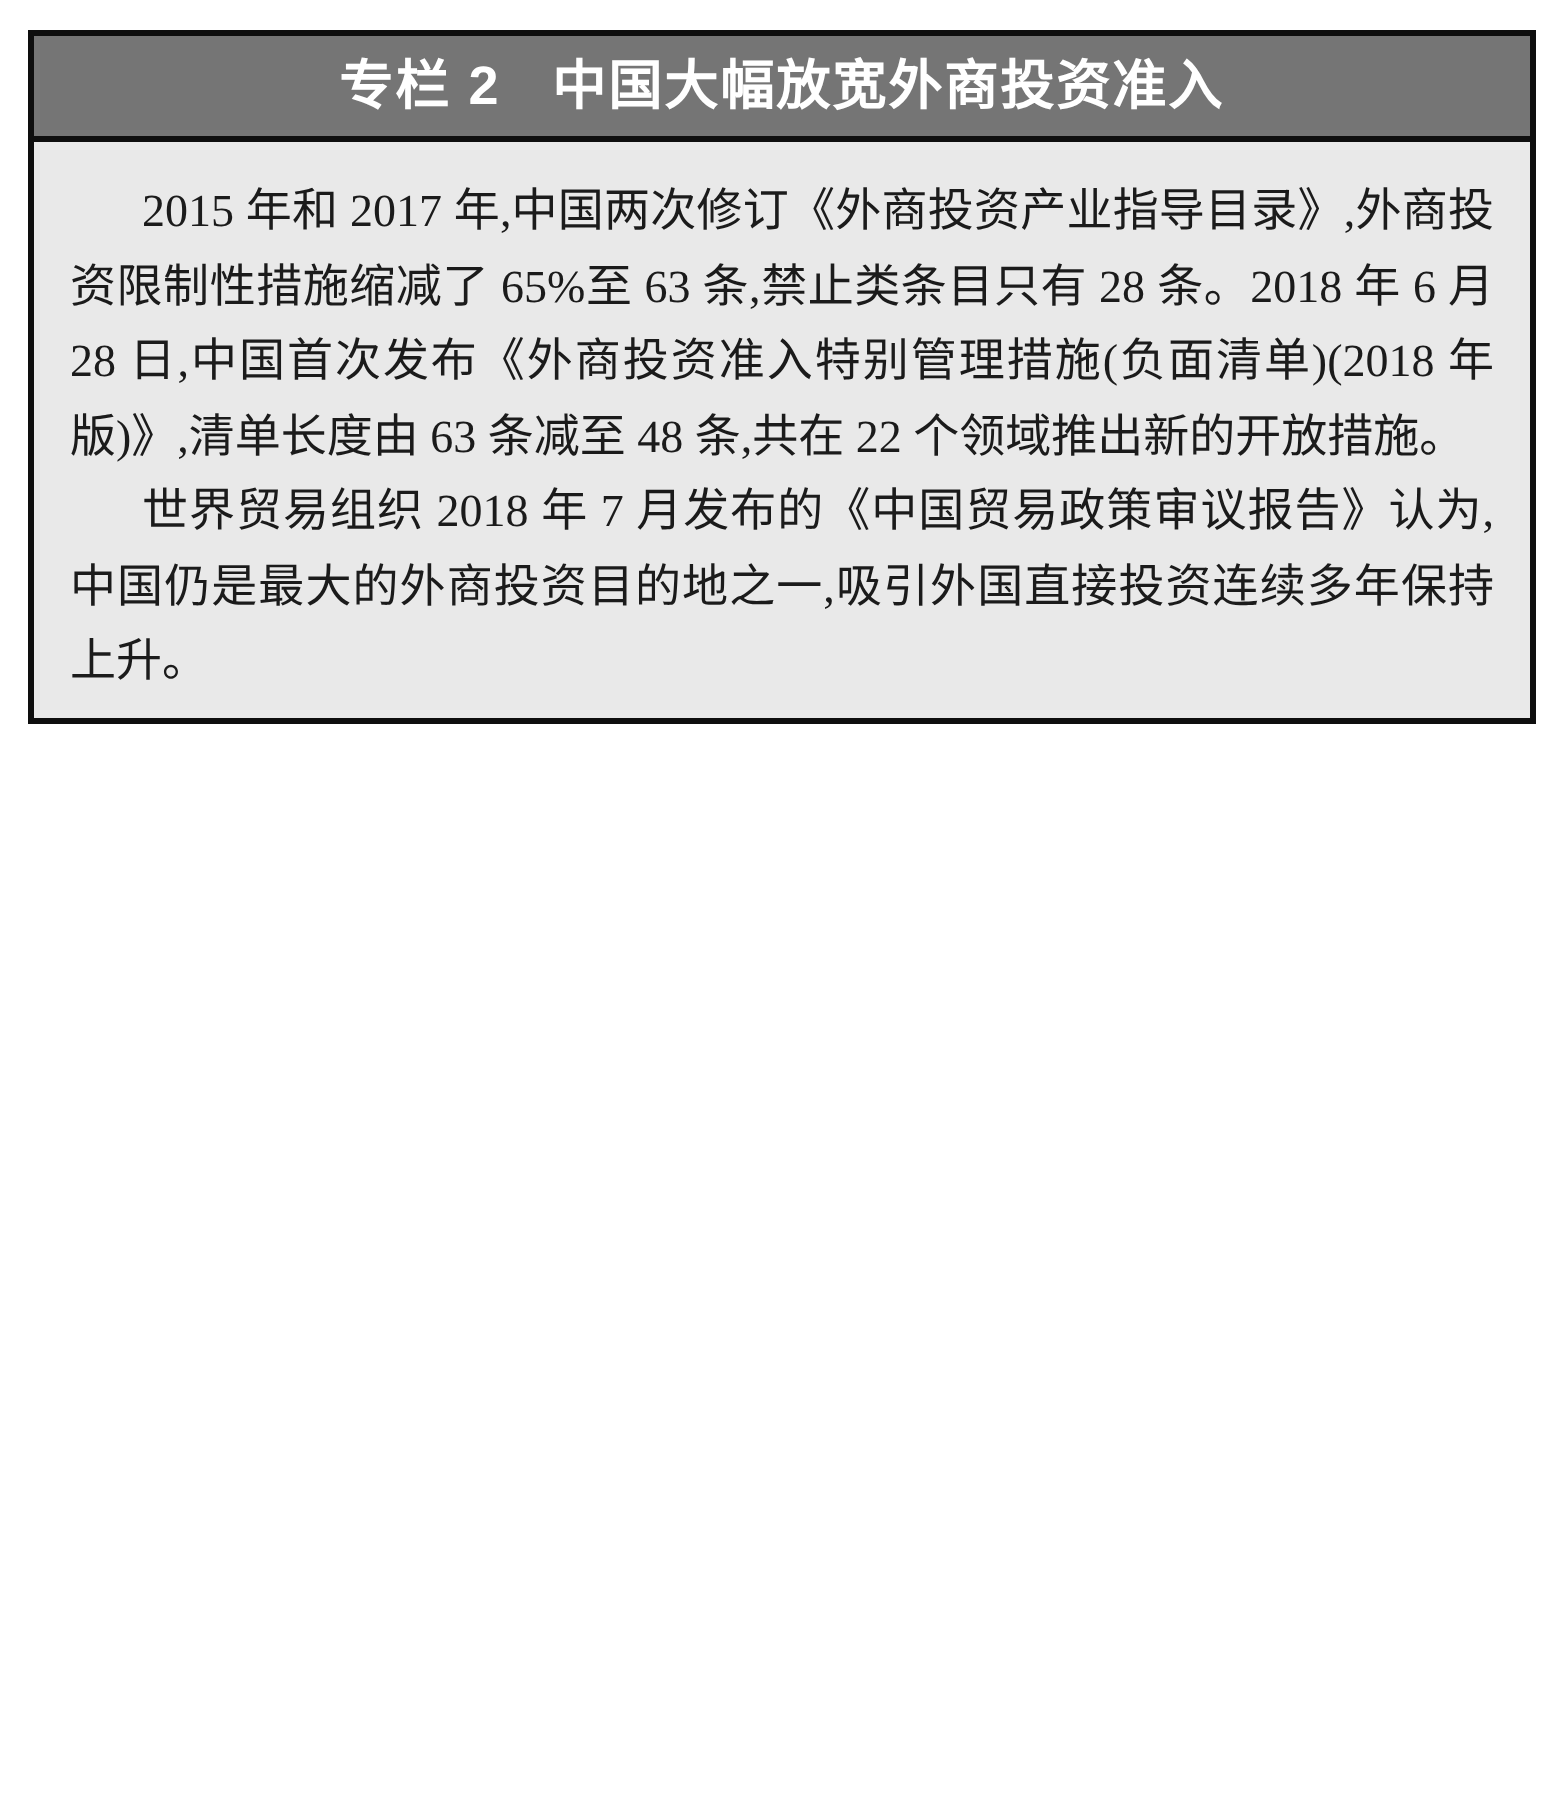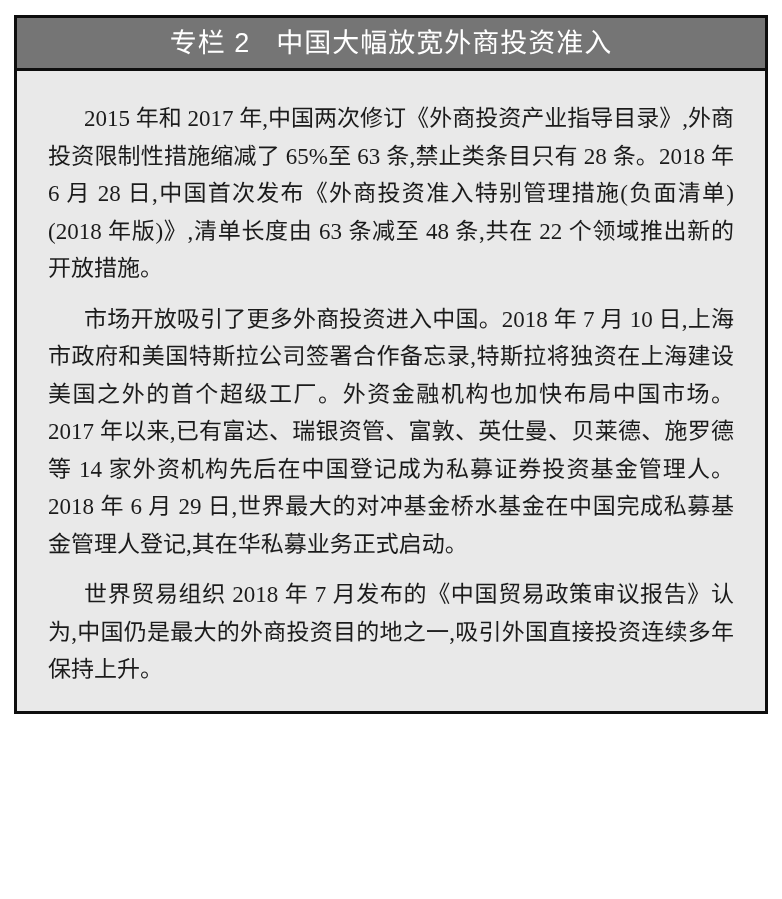--- a/index.html
+++ b/index.html
@@ -24,50 +24,49 @@
     box-sizing: border-box;
   }
   .column-box-header {
     background: #757575;
     border-bottom: 3px solid #0e0e0e;
     height: 50px;
     line-height: 50px;
     text-align: center;
     color: #ffffff;
     font-family: "Liberation Sans", "DejaVu Sans", sans-serif;
-    font-weight: normal;
+    font-weight: bold;
     font-size: 27px;
     letter-spacing: 1px;
     white-space: nowrap;
   }
   .column-box-header .header-prefix {
     margin-right: 26px;
   }
   .column-box-body {
     background: #e9e9e9;
     padding: 16px 18px 9px 18px;
     font-family: "Liberation Serif", "DejaVu Serif", serif;
     font-size: 23px;
     line-height: 37.5px;
     color: #1b1b1b;
     text-align: justify;
     text-justify: inter-character;
   }
   .column-box-body p {
-    margin: 13px;
+    margin: 0;
     text-indent: 36px;
   }
 </style>
 </head>
 <body>
 
 <div class="page">
   <div class="column-box">
     <div class="column-box-header">
       <span class="header-prefix">专栏 2</span><span class="header-title">中国大幅放宽外商投资准入</span>
     </div>
     <div class="column-box-body">
       <p>2015 年和 2017 年,中国两次修订《外商投资产业指导目录》,外商投资限制性措施缩减了 65%至 63 条,禁止类条目只有 28 条。2018 年 6 月 28 日,中国首次发布《外商投资准入特别管理措施(负面清单)(2018 年版)》,清单长度由 63 条减至 48 条,共在 22 个领域推出新的开放措施。</p>
-      <p>市场开放吸引了更多外商投资进入中国。2018 年 7 月 10 日,上海市政府和美国特斯拉公司签署合作备忘录,特斯拉将独资在上海建设美国之外的首个超级工厂。外资金融机构也加快布局中国市场。2017 年以来,已有富达、瑞银资管、富敦、英仕曼、贝莱德、施罗德等 14 家外资机构先后在中国登记成为私募证券投资基金管理人。2018 年 6 月 29 日,世界最大的对冲基金桥水基金在中国完成私募基金管理人登记,其在华私募业务正式启动。</p>
       <p>世界贸易组织 2018 年 7 月发布的《中国贸易政策审议报告》认为,中国仍是最大的外商投资目的地之一,吸引外国直接投资连续多年保持上升。</p>
     </div>
   </div>
 </div>
 
 </body></html>

